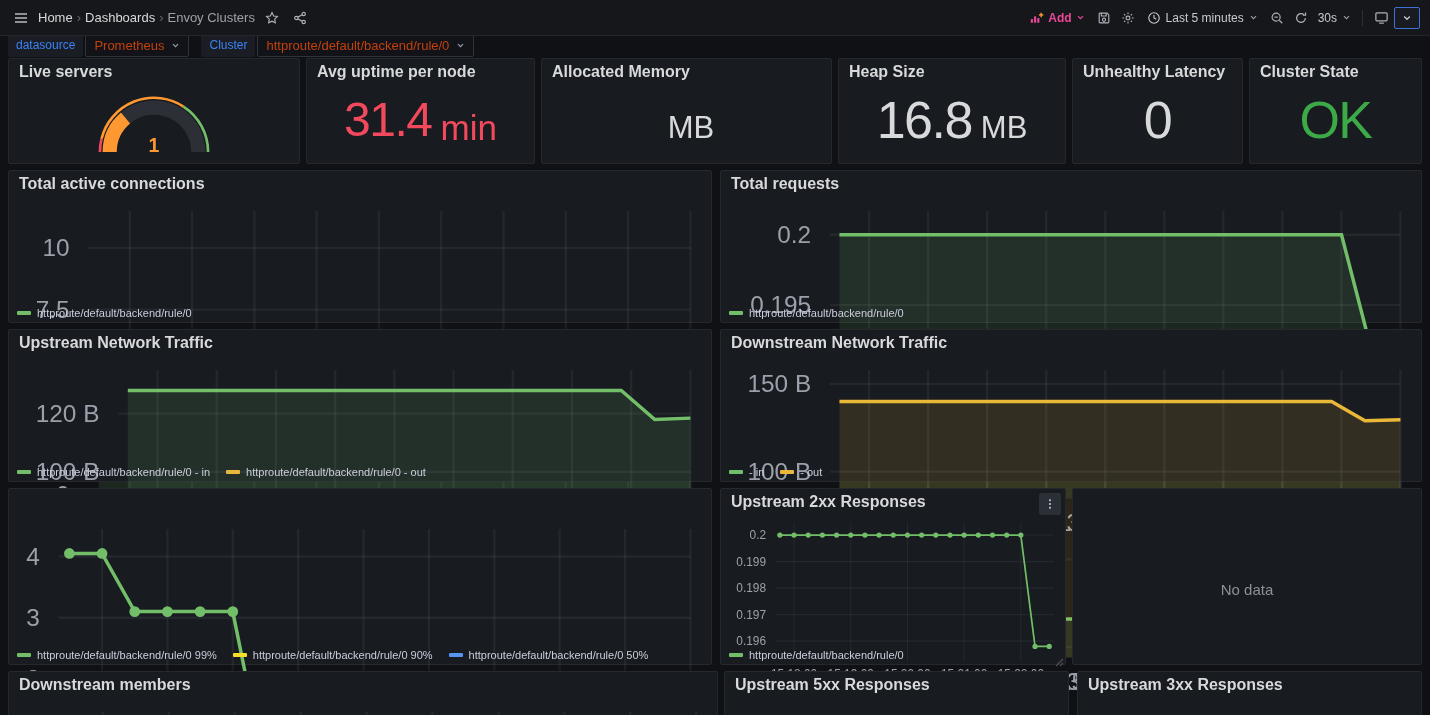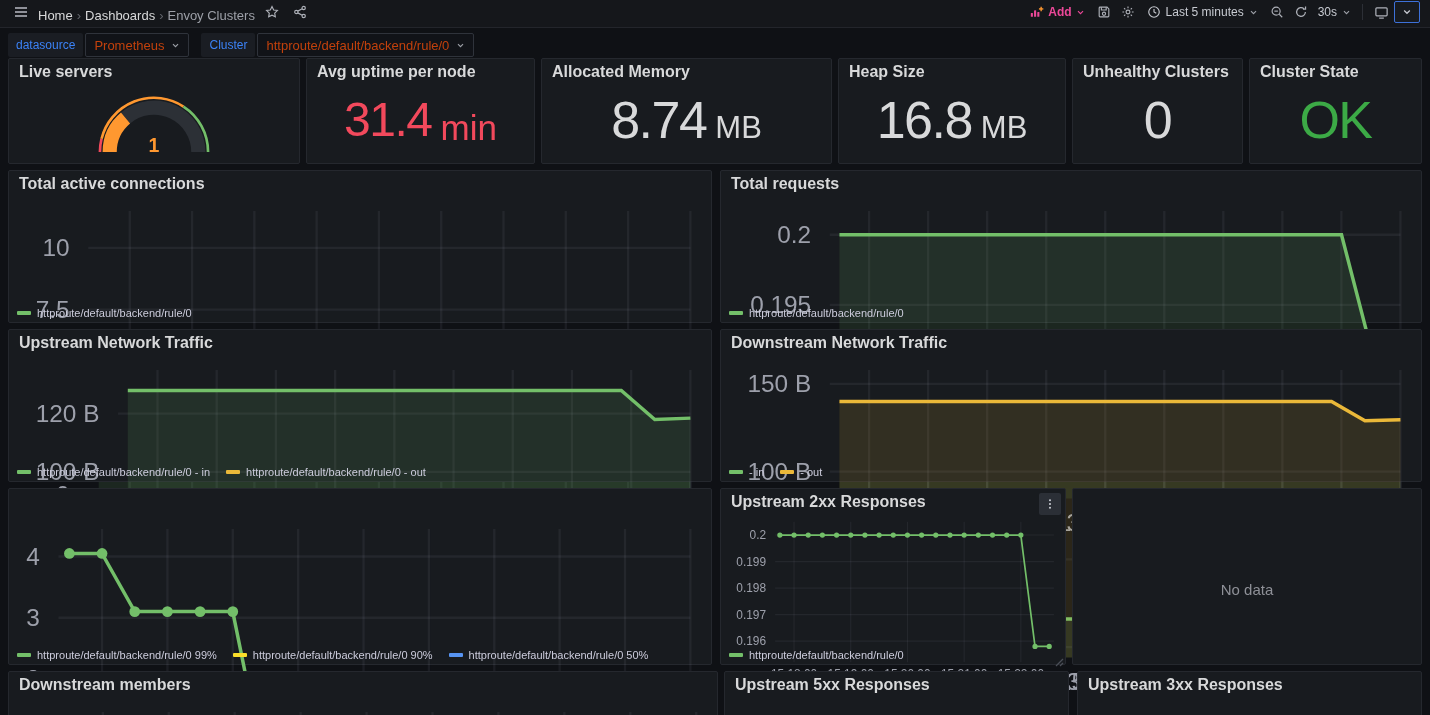--- a/index.html
+++ b/index.html
@@ -1,21 +1,21 @@
 <!DOCTYPE html>
 <html><head>
 <meta charset="utf-8">
 <style>
   *{margin:0;padding:0;box-sizing:border-box}
   html,body{background:#0F1115}
   .screen{position:relative;width:1430px;height:715px;background:#0F1115;overflow:hidden;
           font-family:"Liberation Sans",sans-serif;color:#CCCCDC}
   
-  .topnav{position:absolute;top:0;left:0;width:1430px;height:28px;background:#15171B;
-          border-bottom:1px solid #23252B;display:flex;align-items:flex-end;padding:4px 10px;gap:6px;z-index:5}
+  .topnav{position:absolute;top:0;left:0;width:1430px;height:36px;background:#15171B;
+          border-bottom:1px solid #23252B;display:flex;align-items:center;padding:4px 10px;gap:6px;z-index:5}
   .icon-btn{display:flex;align-items:center;justify-content:center;min-width:22px;height:22px;
             background:none;border:none;color:#AEB1B9;cursor:pointer;padding:0 3px}
   .crumb{font-size:13px;color:#D8D9DA;cursor:pointer}
   .crumb.current{color:#9DA0A8;cursor:default}
   .sep{color:#62656C;font-size:13px;padding:0 2px}
   .nav-right{margin-left:auto;display:flex;align-items:center;gap:2px}
   .add-btn{display:flex;align-items:center;gap:4px;color:#ec4899;font-size:12px;font-weight:700;
            background:none;border:none;cursor:pointer;padding:0 6px}
   .time-btn{display:flex;align-items:center;gap:5px;color:#C7CAD1;font-size:12px;background:none;border:none;cursor:pointer;padding:0 6px}
   .nav-divider{width:1px;height:16px;background:#2C2F36;margin:0 5px}
@@ -208,38 +208,37 @@
       <span class="stat-value" style="font-size:48px">31.4</span>
       <span class="stat-unit" style="font-size:35px">min</span>
     </div>
   </section>
 
   <section class="panel" style="left:541px;top:58px;width:291px;height:106px">
     <div class="panel-title-row">
         <h2 class="panel-title">Allocated Memory</h2>
       </div>
     <div class="stat-body" style="color: rgb(216, 217, 218);">
-      <span class="stat-value">8.74</span>
       <span class="stat-unit">MB</span>
     </div>
   </section>
 
   <section class="panel" style="left:838px;top:58px;width:228px;height:106px">
     <div class="panel-title-row">
         <h2 class="panel-title">Heap Size</h2>
       </div>
     <div class="stat-body" style="color: rgb(216, 217, 218);">
       <span class="stat-value">16.8</span>
       <span class="stat-unit">MB</span>
     </div>
   </section>
 
   <section class="panel" style="left:1072px;top:58px;width:171px;height:106px">
     <div class="panel-title-row">
-        <h2 class="panel-title">Unhealthy Clusters</h2>
+        <h2 class="panel-title">Unhealthy Latency</h2>
       </div>
     <div class="stat-body" style="color: rgb(216, 217, 218);">
       <span class="stat-value">0</span>
     </div>
   </section>
 
   <section class="panel" style="left:1249px;top:58px;width:173px;height:106px">
     <div class="panel-title-row">
         <h2 class="panel-title">Cluster State</h2>
       </div>

